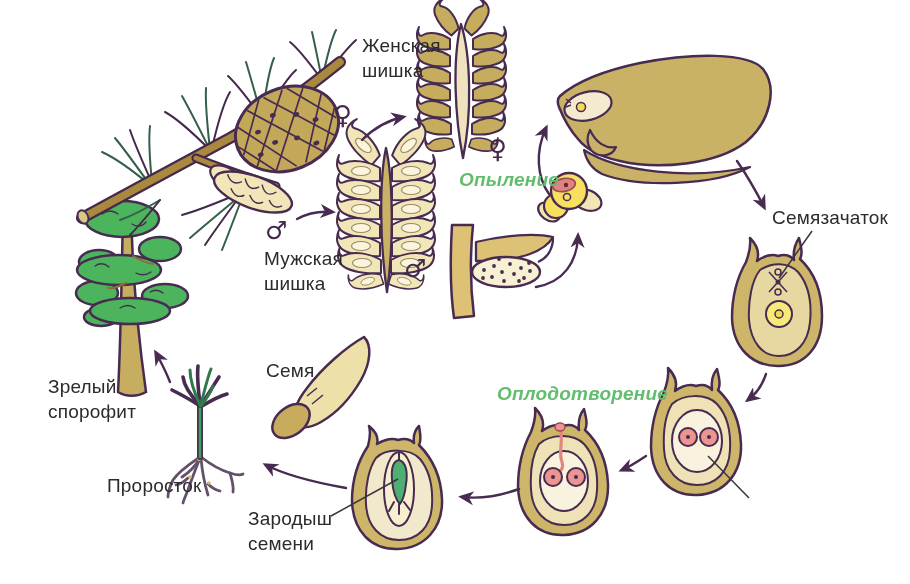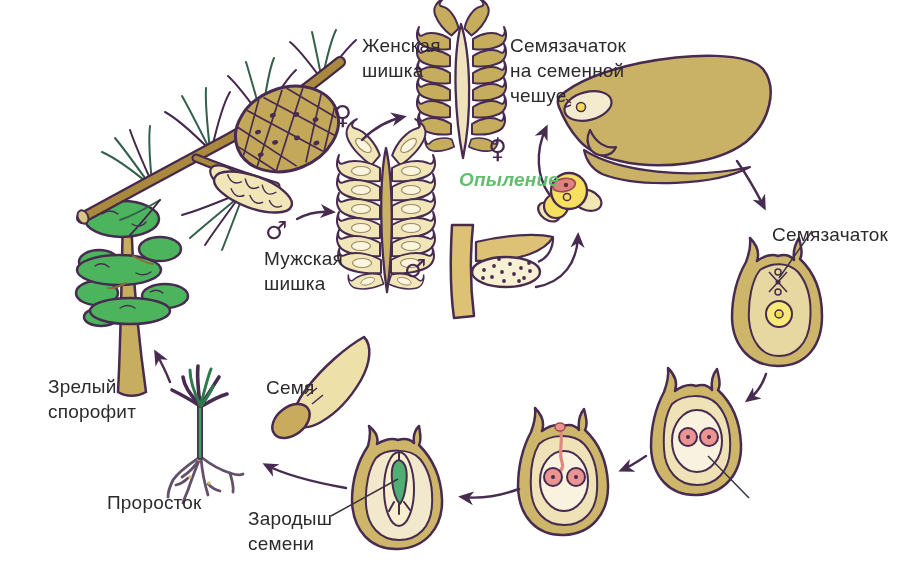--- a/index.html
+++ b/index.html
@@ -1,20 +1,20 @@
 <!DOCTYPE html>
 <html><head>
 <meta charset="utf-8">
 <style>
   html,body{margin:0;padding:0;background:#ffffff;}
   .canvas{position:relative;width:910px;height:584px;background:#ffffff;overflow:hidden;
           font-family:"Liberation Sans",sans-serif;}
   .art{position:absolute;left:0;top:0;}
   .lbl{position:absolute;font-size:19px;line-height:1.32;color:#2d2a2d;letter-spacing:.2px;}
-  .nowrap{white-space:nowrap;margin-top:17px;}
+  .nowrap{white-space:nowrap;}
   .green{color:#63bd6f;font-style:italic;white-space:nowrap;font-weight:bold;}
   .sym{position:absolute;font-family:"DejaVu Sans",sans-serif;font-weight:bold;color:#46284d;line-height:1;}
 </style>
 </head>
 <body>
 
 <div class="canvas">
 
 <svg class="art" width="910" height="584" viewBox="0 0 910 584">
   <defs>
@@ -303,24 +303,24 @@
   </g>
 
   <g fill="none" stroke="#3a3340" stroke-width="1.5">
     <path d="M812,231 L779,278"></path>
     <path d="M749,498 L708,456"></path>
     <path d="M331,516 L398,479"></path>
   </g>
 </svg>
 
 <div class="lbl" style="left:362px;top:33px;width:100px">Женская шишка</div>
-<div class="lbl" style="left:510px;top:33px;width:140px">Семязачаток на семенной чешуе</div>
 <div class="lbl" style="left:264px;top:246px;width:100px">Мужская шишка</div>
 <div class="lbl green" style="left:459px;top:167px">Опыление</div>
 <div class="lbl nowrap" style="left:772px;top:205px">Семязачаток</div>
+<div class="lbl green" style="left:497px;top:381px">Оплодотворение</div>
 <div class="lbl" style="left:248px;top:506px;width:100px">Зародыш семени</div>
 <div class="lbl nowrap" style="left:266px;top:358px">Семя</div>
 <div class="lbl nowrap" style="left:107px;top:473px">Проросток</div>
 <div class="lbl" style="left:48px;top:374px;width:100px">Зрелый спорофит</div>
 
 <span class="sym" style="left:333px;top:102px;font-size:26px">♀</span>
 <span class="sym" style="left:488px;top:136px;font-size:26px">♀</span>
 <span class="sym" style="left:265px;top:218px;font-size:25px">♂</span>
 <span class="sym" style="left:404px;top:256px;font-size:25px">♂</span>
 

